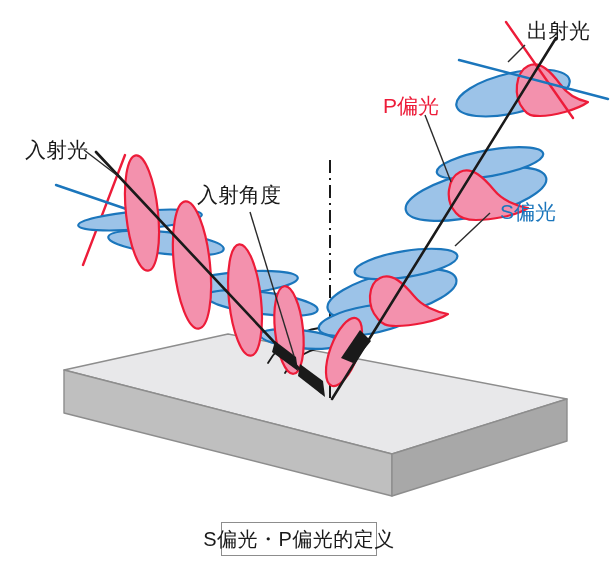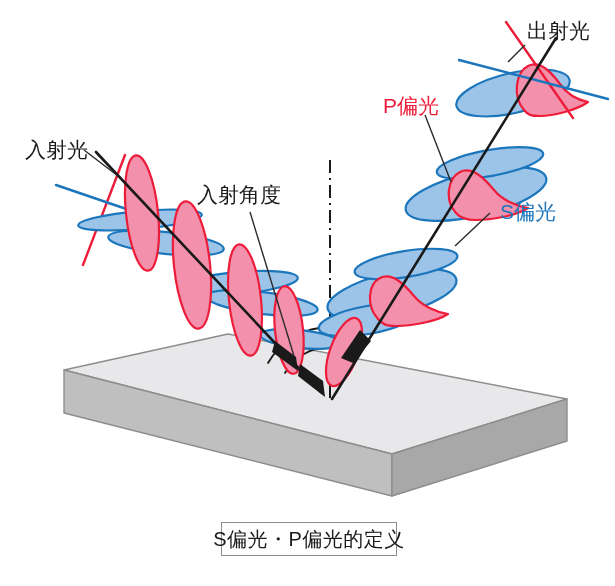--- a/index.html
+++ b/index.html
@@ -145,17 +145,17 @@
     <text class="lbl lbl-black" x="197" y="202" text-anchor="start">入射角度</text>
 
     <text class="lbl lbl-black" x="527" y="38" text-anchor="start">出射光</text>
 
     <text class="lbl lbl-red" x="383" y="113" text-anchor="start">P偏光</text>
 
     <text class="lbl lbl-blue" x="500" y="219" text-anchor="start">S偏光</text>
 
   </svg>
 
-  <div class="caption-box" style="left:221px; top:522px; width:176px; height:34px;">
+  <div class="caption-box" style="left:221px; top:522px; width:156px; height:34px;">
     <span class="caption-text">S偏光・P偏光的定义</span>
   </div>
 
 </div>
 
 </body></html>

